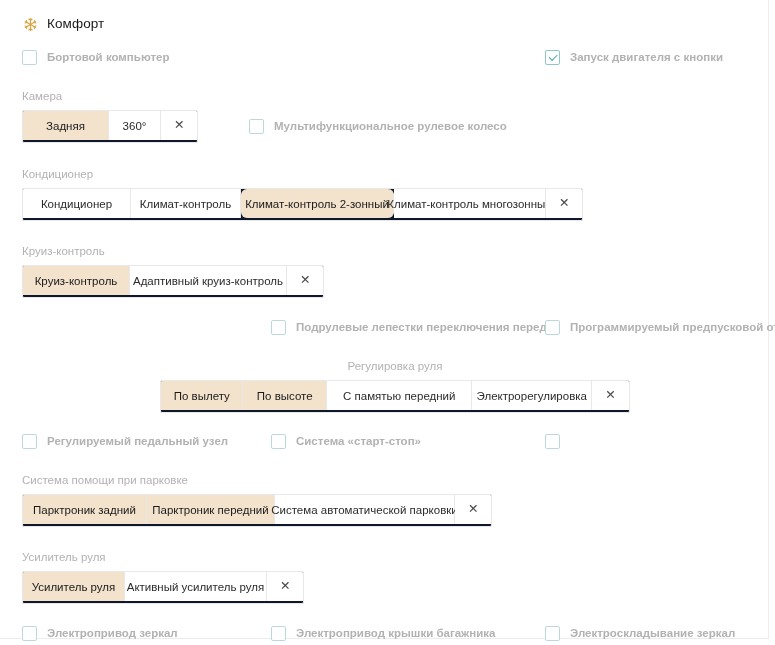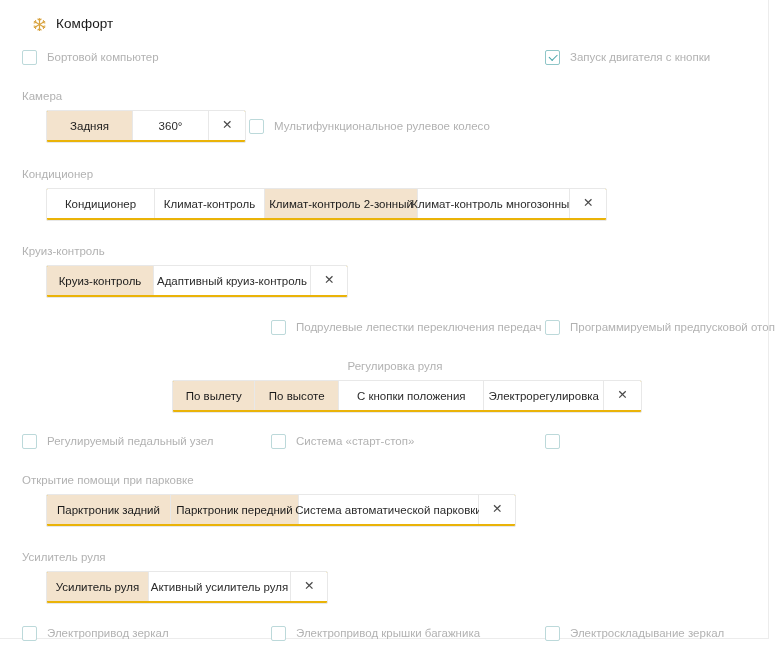--- a/index.html
+++ b/index.html
@@ -25,21 +25,21 @@
     border-right: 1px solid #ececec;
     border-bottom: 1px solid #ececec;
     padding: 0;
   }
 
   
   .section-header {
     display: flex;
     align-items: center;
     gap: 9px;
-    padding: 13px 0 0 32px;
+    padding: 13px 0 0 23px;
     height: 22px;
   }
   .snowflake-icon {
     width: 15px;
     height: 15px;
     display: block;
     flex: 0 0 auto;
   }
   .section-title {
     font-size: 13.5px;
@@ -86,41 +86,41 @@
     height: 3.5px;
     border-left: 1.6px solid #49a7ab;
     border-bottom: 1.6px solid #49a7ab;
     transform: rotate(-45deg);
   }
   .cb-label {
     font-size: 11.5px;
     color: #b2b2b2;
     white-space: nowrap;
     line-height: 15px;
+    font-weight: bold;
   }
 
   
   .group {
     margin-top: 14px;
     padding-left: 22px;
   }
   .group-label {
     font-size: 11.5px;
     color: #b2b2b2;
     line-height: 14px;
     margin-bottom: 7px;
   }
   .segmented {
     display: inline-flex;
     border: 1px solid #e8e8e8;
     border-radius: 2px;
     overflow: hidden;
-    background: #eab308;
+    background: #0f172a;
     height: 31px;
-    margin-left: 24px;
   }
   .seg {
     box-sizing: border-box;
     display: flex;
     align-items: center;
     justify-content: center;
     padding: 0 16px;
     height: 29px;
     font-size: 11.5px;
     color: #2b2b2b;
@@ -142,21 +142,21 @@
   }
   .seg.clear .x-glyph {
     display: block;
     line-height: 1;
     font-size: 12.5px;
     color: #4a4a4a;
   }
 
   
   .seg.w-zadnyaya    { width: 86px; padding: 0; }
-  .seg.w-360         { width: 76px; padding: 0; }
+  .seg.w-360         { width: 52px; padding: 0; }
 
   .row-with-side {
     position: relative;
   }
   .row-with-side .side-cb {
     position: absolute;
     top: 20px;
     display: flex;
     align-items: center;
     gap: 10px;
@@ -217,21 +217,21 @@
       <span class="checkbox"></span>
       <span class="cb-label">Мультифункциональное рулевое колесо</span>
     </label>
   </div>
 
   <div class="group" style="margin-top:24px;">
     <div class="group-label">Кондиционер</div>
     <div class="segmented">
       <div class="seg" style="width:108px;padding:0;">Кондиционер</div>
       <div class="seg" style="width:110px;padding:0;">Климат-контроль</div>
-      <div class="seg active" style="width:153px;padding:0;">Климат-контроль 2-зонный</div>
+      <div class="seg active" style="width:153px;padding:0;border-radius:6px;">Климат-контроль 2-зонный</div>
       <div class="seg" style="width:152px;padding:0;">Климат-контроль многозонный</div>
       <div class="seg clear">
           <span class="x-glyph">✕</span>
         </div>
     </div>
   </div>
 
   <div class="group" style="margin-top:23px;">
     <div class="group-label">Круиз-контроль</div>
     <div class="segmented">
@@ -252,21 +252,21 @@
       <span class="checkbox"></span>
       <span class="cb-label">Программируемый предпусковой отопитель</span>
     </label>
   </div>
 
   <div class="group" style="margin-top:17px;text-align:center;">
     <div class="group-label">Регулировка руля</div>
     <div class="segmented">
       <div class="seg active" style="width:82px;padding:8px;">По вылету</div>
       <div class="seg active" style="width:84px;padding:0;">По высоте</div>
-      <div class="seg" style="width:145px;padding:0;">С кнопки положения</div>
+      <div class="seg" style="width:145px;padding:0;">С памятью передний</div>
       <div class="seg" style="width:120px;padding:0;">Электрорегулировка</div>
       <div class="seg clear">
           <span class="x-glyph">✕</span>
         </div>
     </div>
   </div>
 
   <div class="cb-row" style="margin-top:21px;">
     <label class="cb c1">
       <span class="checkbox"></span>
@@ -275,21 +275,21 @@
     <label class="cb c2">
       <span class="checkbox"></span>
       <span class="cb-label">Система «старт-стоп»</span>
     </label>
     <label class="cb c3">
       <span class="checkbox"></span>
     </label>
   </div>
 
   <div class="group" style="margin-top:17px;">
-    <div class="group-label">Открытие помощи при парковке</div>
+    <div class="group-label">Система помощи при парковке</div>
     <div class="segmented">
       <div class="seg active" style="width:124px;padding:4px;">Парктроник задний</div>
       <div class="seg active" style="width:128px;padding:0;">Парктроник передний</div>
       <div class="seg" style="width:180px;padding:0;">Система автоматической парковки</div>
       <div class="seg clear">
           <span class="x-glyph">✕</span>
         </div>
     </div>
   </div>
 

